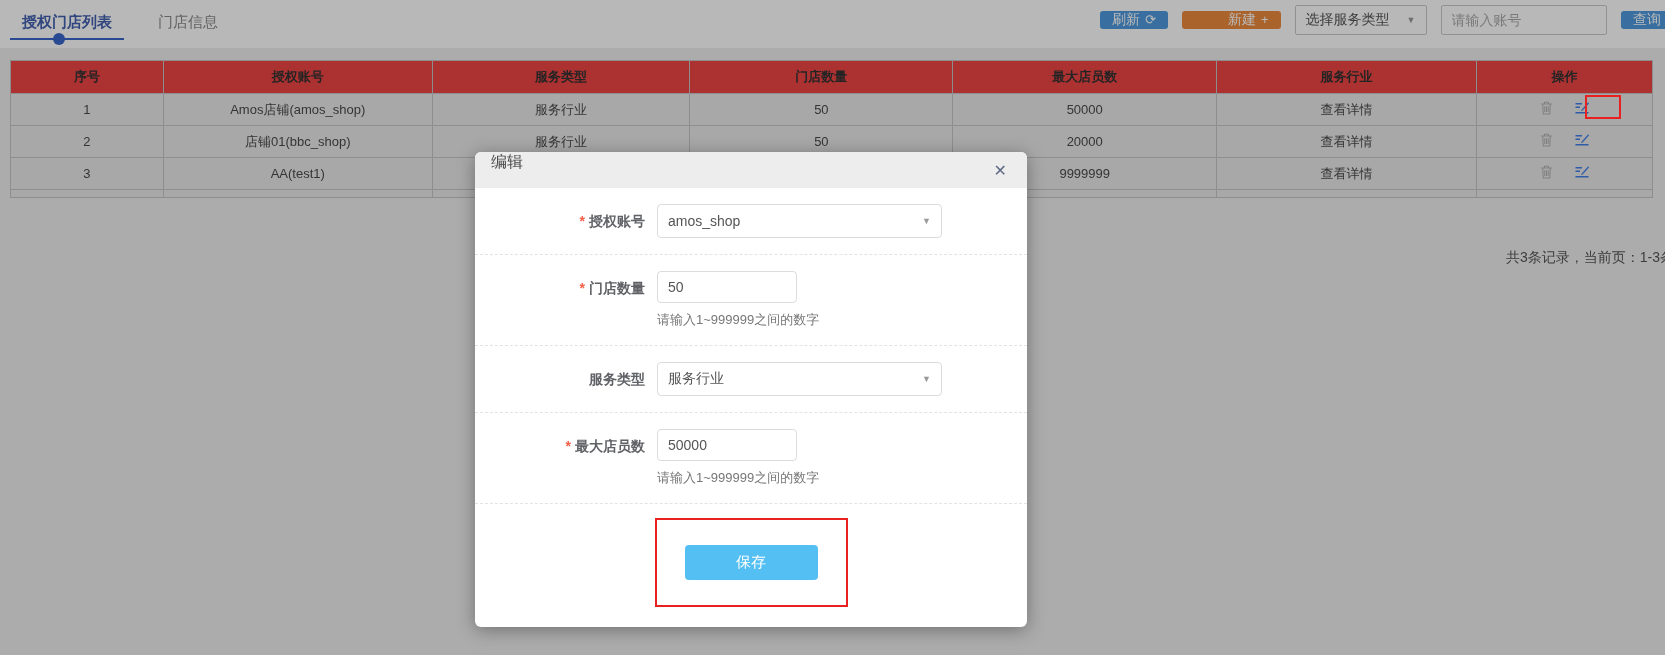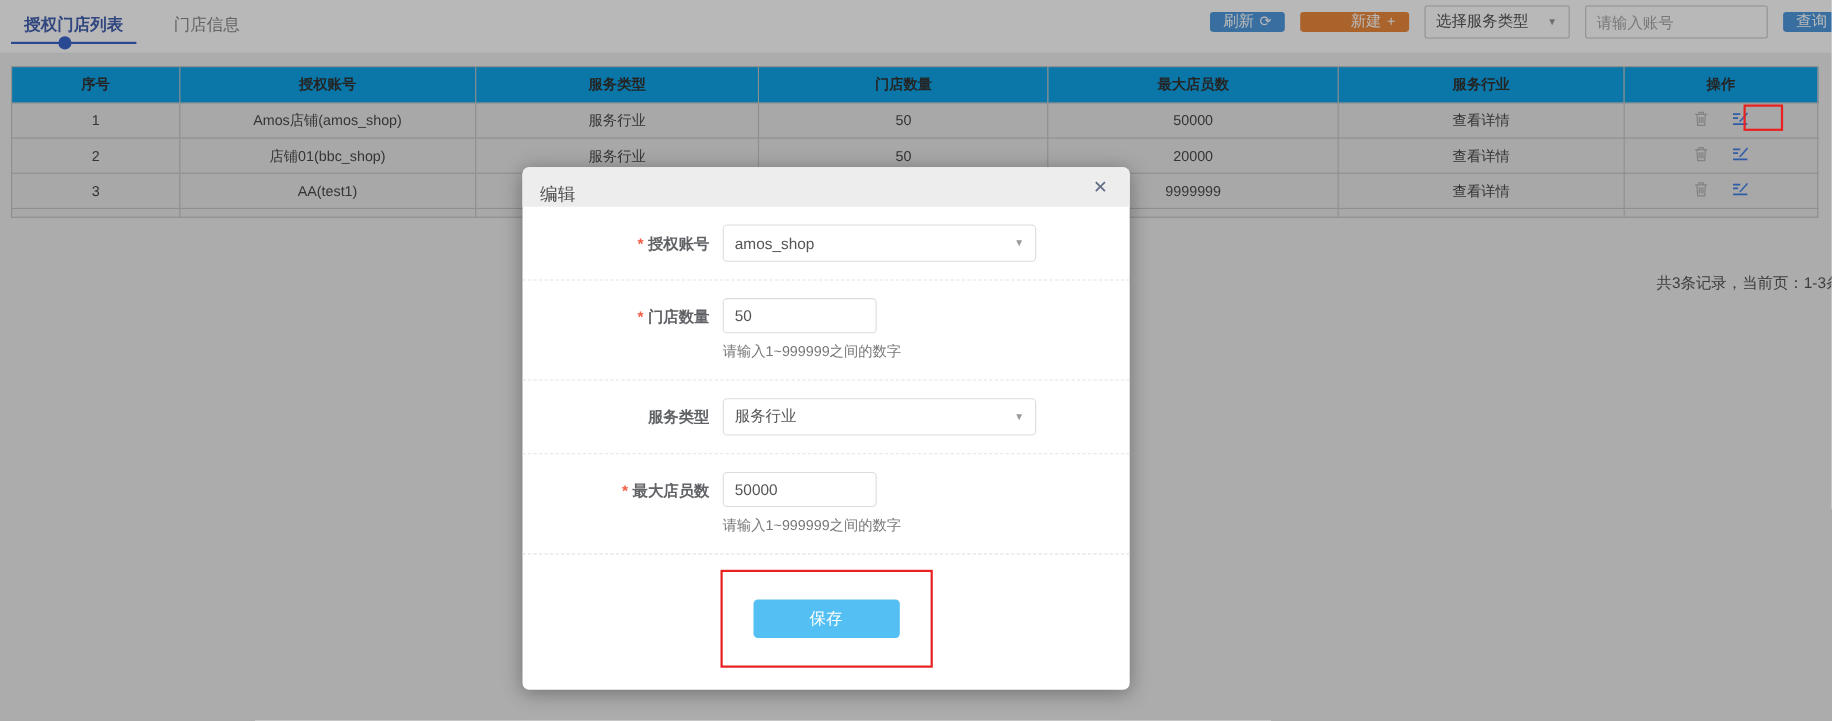--- a/index.html
+++ b/index.html
@@ -21,36 +21,36 @@
   .btn .ic { margin-left:5px; font-size:13px; }
   .tb-select { width:132px; height:30px; background:#fff; border:1px solid #c9c9c9; border-radius:2px;
                display:flex; align-items:center; justify-content:space-between; padding:0 10px; font-size:14px; color:#555; cursor:pointer; }
   .tb-select .arrow { font-size:9px; color:#999; }
   .tb-input { flex:1; min-width:120px; height:30px; border:1px solid #c9c9c9; border-radius:2px; padding:0 10px; font-size:14px; color:#555; background:#fff; font-family:inherit; }
   .tb-input::placeholder { color:#aaa; }
 
   
   .content { position:absolute; top:48px; left:0; width:100%; bottom:0; background:#efefef; }
   table { position:absolute; left:10px; top:12px; width:1643px; border-collapse:collapse; table-layout:fixed; background:#e9e9e9; }
-  th { height:33px; background:#0ea5e9; font-size:13px; font-weight:bold; color:#333; border:1px solid #c5c5c5; text-align:center; }
+  th { height:33px; background:#ef4444; font-size:13px; font-weight:bold; color:#333; border:1px solid #c5c5c5; text-align:center; }
   td { height:32px; font-size:13px; color:#4a4a4a; border:1px solid #c5c5c5; text-align:center; background:#e9e9e9; }
   tr.strip td { height:8px; }
   .detail-link { color:#4a4a4a; text-decoration:none; cursor:pointer; }
   .ops { display:inline-flex; gap:20px; align-items:center; justify-content:center; }
   .op-ic { display:inline-flex; cursor:pointer; line-height:0; }
 
   .pagination { position:absolute; right:-9px; top:201px; font-size:14px; color:#555; white-space:nowrap; }
 
   
   .dim { position:absolute; inset:0; background:rgba(0,0,0,0.28); z-index:50; }
 
   
   .modal { position:absolute; left:475px; top:152px; width:552px; z-index:60; background:#fff; border-radius:6px;
            box-shadow:0 3px 18px rgba(0,0,0,0.35); }
-  .m-header { height:36px; background:#ededed; border-radius:6px 6px 0 0; display:flex; align-items:flex-end; padding:0 16px; }
+  .m-header { height:36px; background:#ededed; border-radius:6px 6px 0 0; display:flex; align-items:flex-start; padding:0 16px; }
   .m-title { font-size:16px; color:#4a4a4a; }
   .m-close { position:absolute; right:20px; top:9px; font-size:16px; color:#5f6b85; cursor:pointer; background:none; border:none; line-height:20px; font-family:inherit; }
   .m-body { padding:0; }
   .m-field { display:flex; padding:16px 0; }
   .m-field + .m-field { border-top:1px dashed #e3e3e3; }
   .f-label { width:170px; text-align:right; padding-right:0; font-size:14px; color:#606266; line-height:34px;font-weight:bold; }
   .req { color:#f25e45; margin-right:4px; visibility:hidden; }
   .f-control { margin-left:12px; }
   .m-select { width:285px; height:34px; border:1px solid #dcdcdc; border-radius:4px; background:#fff;
               display:flex; align-items:center; justify-content:space-between; padding:0 10px; font-size:14px; color:#555; cursor:pointer; }

